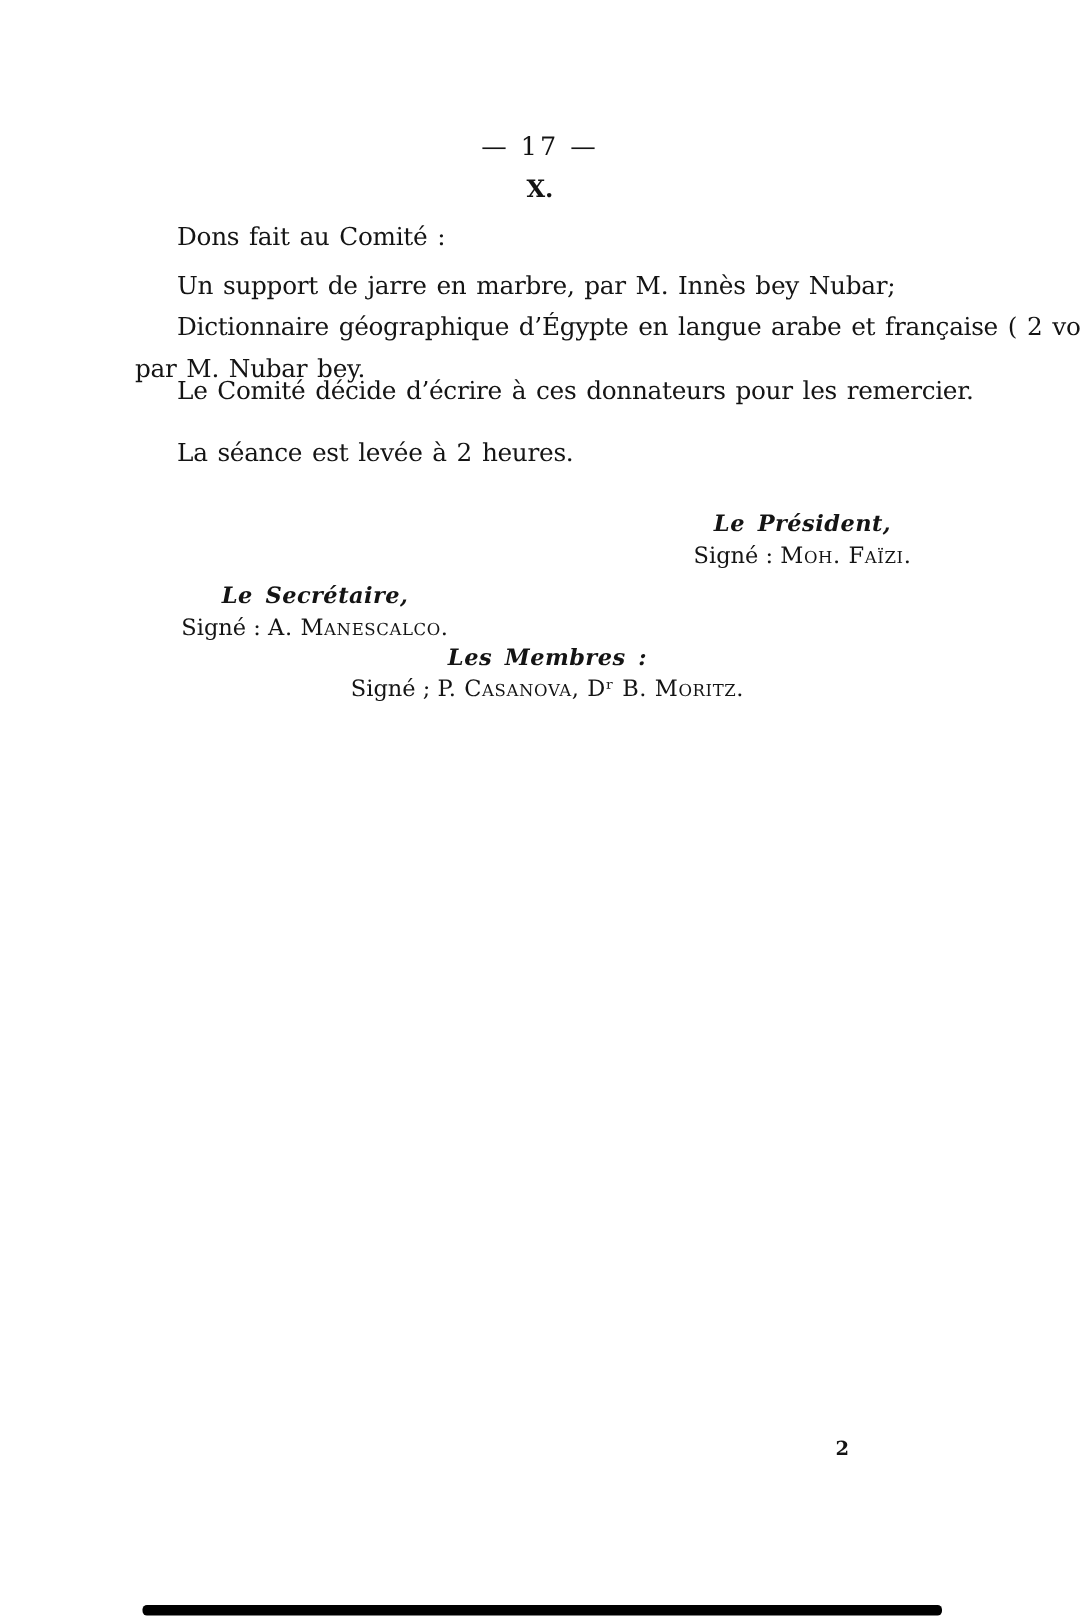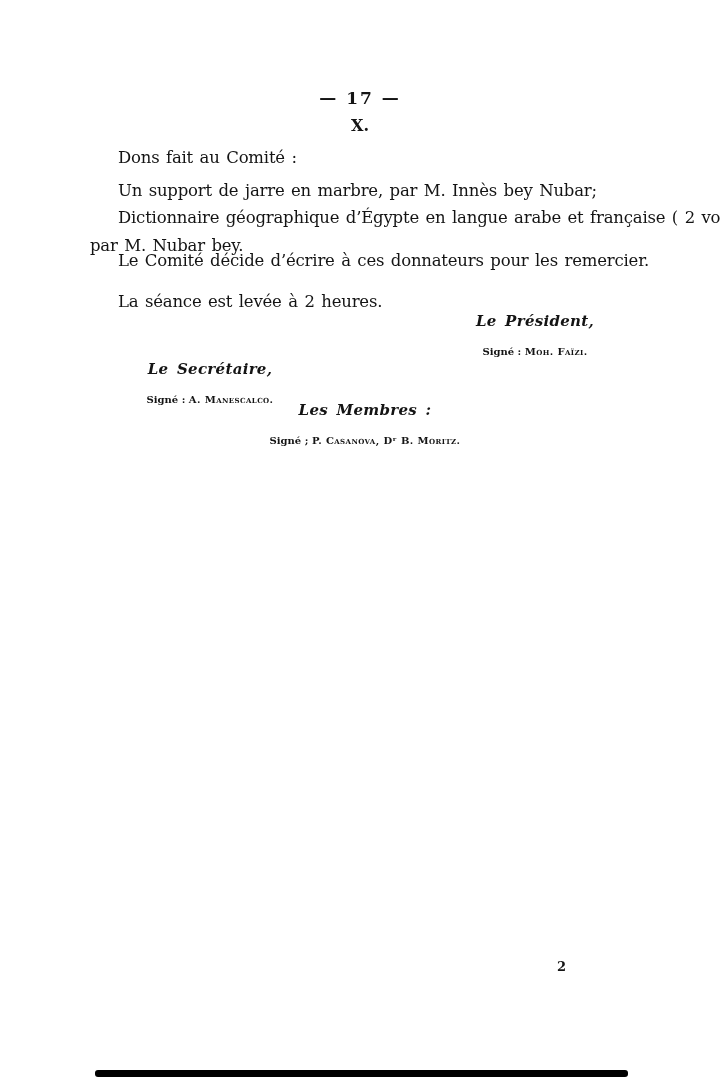--- a/index.html
+++ b/index.html
@@ -14,21 +14,21 @@
       background: #ffffff;
       overflow: hidden;
       font-family: "DejaVu Serif", "Liberation Serif", serif;
       color: #141414;
     }
     .abs { position: absolute; white-space: nowrap; }
 
     .page-number {
       top: 88px; left: 0; width: 720px;
       text-align: center;
-      font-size: 17px; font-weight: 700;
+      font-size: 17px; font-weight: 400;
       letter-spacing: 2px;
     }
     .section-heading {
       top: 116px; left: 0; width: 720px;
       text-align: center;
       font-size: 16px; font-weight: 700;
     }
 
     .body-line {
       font-size: 16.5px;
@@ -48,25 +48,26 @@
     .sig-secretary { top: 360px; left: 110px; width: 200px; }
     .sig-members   { top: 401px; left: 230px; width: 270px; }
 
     .sig-role {
       font-style: italic;
       font-weight: 700;
       font-size: 15px;
       white-space: nowrap;
       letter-spacing: 0.3px;
       word-spacing: 3px;
+      margin-top: 28px;
     }
     .sig-line {
-      margin-top: 16px;
-      font-size: 10px;
-      font-weight: 700;
+      margin-top: 3px;
+      font-size: 15px;
+      font-weight: 400;
       white-space: nowrap;
     }
     .sig-name {
       font-variant: small-caps;
       letter-spacing: 0.4px;
     }
 
     .sheet-number {
       top: 959px; left: 557px;
       font-size: 13px; font-weight: 700;

